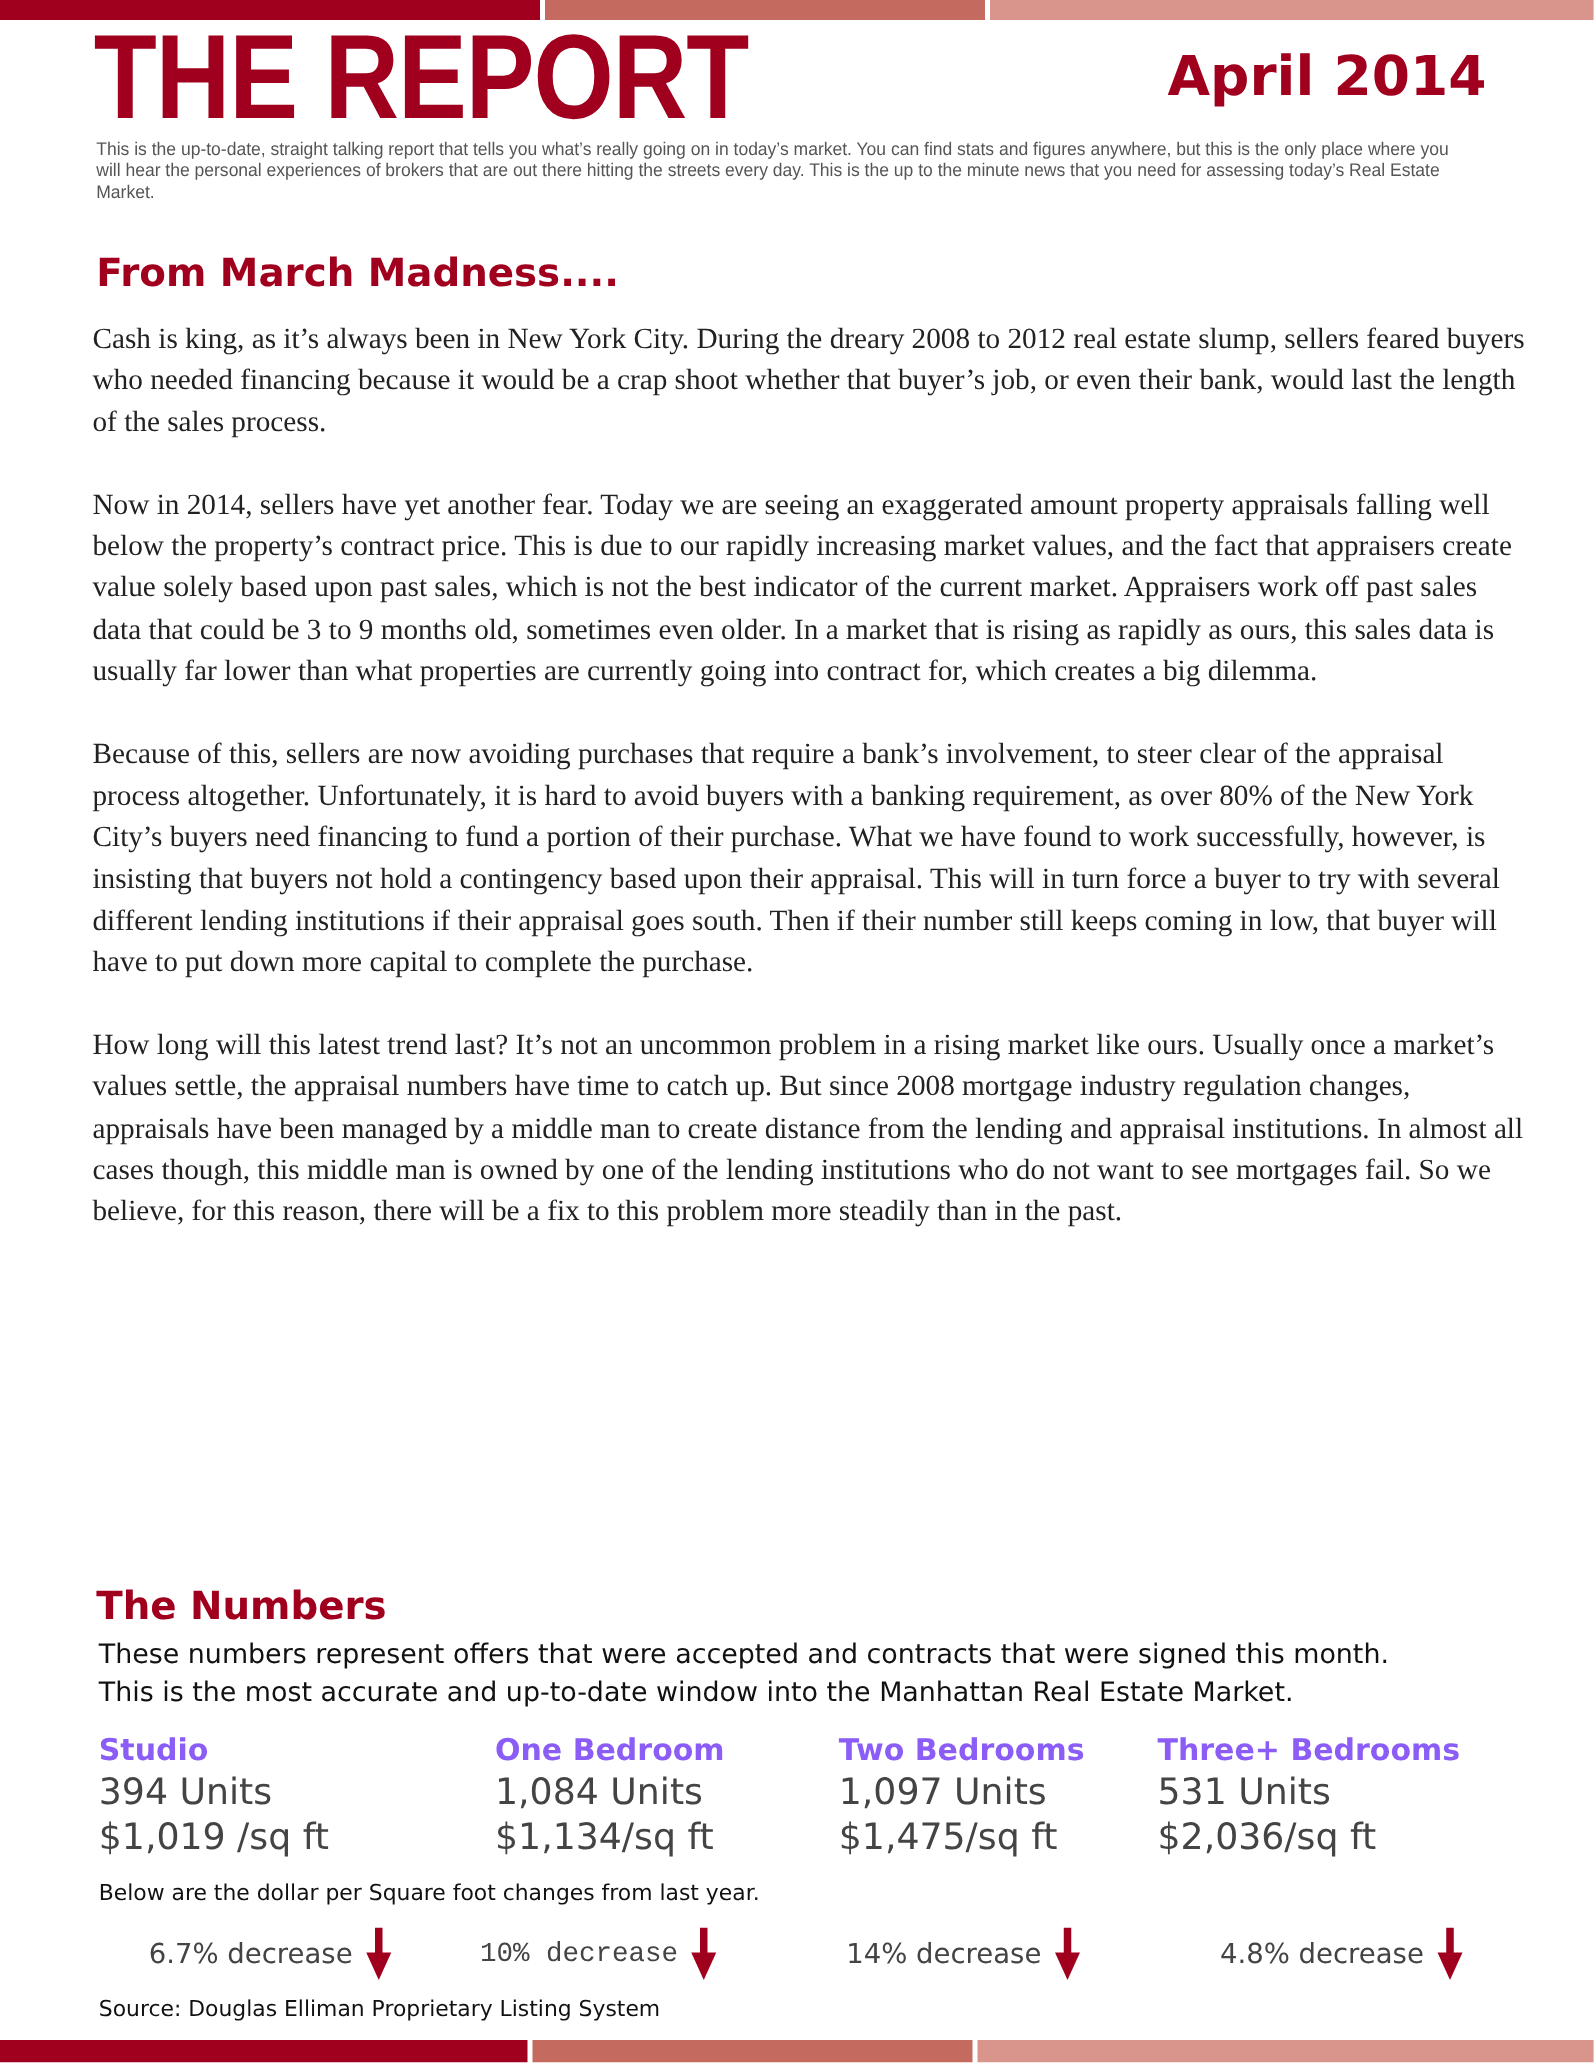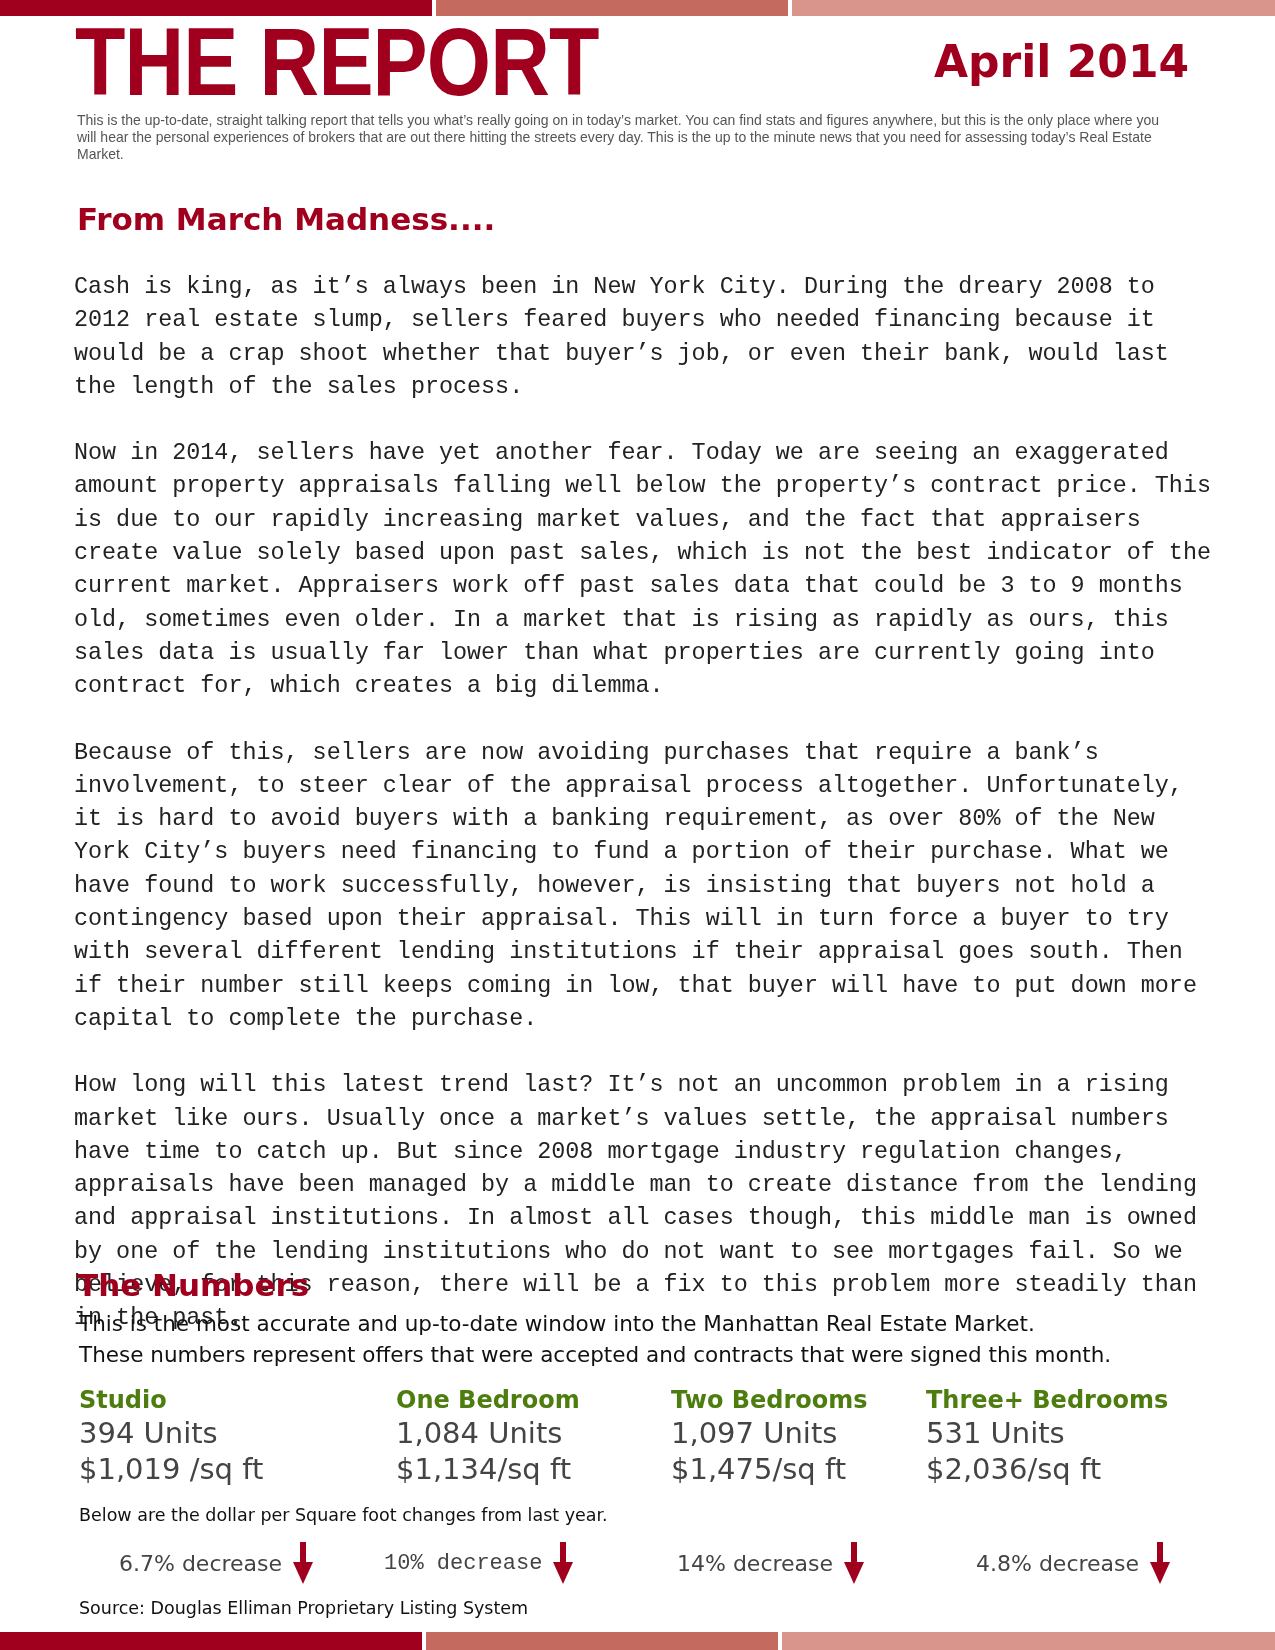--- a/index.html
+++ b/index.html
@@ -19,27 +19,27 @@
      font-weight: bold; font-size: 44px; color: #a0001e; line-height: 1; margin-left: 46px; }
   .intro { position: absolute; left: 77px; top: 112px; width: 1140px; font-family: "Liberation Sans", sans-serif;
      font-size: 14.6px; line-height: 17px; color: #555; transform: scaleX(0.96); transform-origin: left top; }
 
   .section-heading { position: absolute; left: 77px; font-family: "DejaVu Sans", sans-serif; font-weight: bold;
      color: #a0001e; line-height: 1; }
   .h-march { top: 204px; font-size: 31px; }
   .h-numbers { top: 1270px; font-size: 31px; }
 
   .article { position: absolute; left: 74px; top: 255px; width: 1150px; }
-  .article p { margin: 16px 0 33px 0; font-family: Liberation Mono, monospace; font-size: 23.4px;
+  .article p { margin: 0 0 33px 0; font-family: Liberation Serif, serif; font-size: 23.4px;
      line-height: 33.3px; color: #222; }
 
   .numbers-desc { position: absolute; left: 79px; top: 1308px; width: 1180px; font-size: 21.5px;
      line-height: 31px; color: #111; font-family: "DejaVu Sans", sans-serif; }
   .stat-col { position: absolute; top: 1385px; }
-  .stat-label { font-weight: bold; font-size: 24px; color: #4d7c0f; line-height: 30px; }
+  .stat-label { font-weight: bold; font-size: 24px; color: #8b5cf6; line-height: 30px; }
   .stat-units, .stat-price { font-size: 29px; color: #444; line-height: 36px; }
   .col1 { left: 79px; } .col2 { left: 396px; } .col3 { left: 671px; } .col4 { left: 926px; }
 
   .changes-note { position: absolute; left: 79px; top: 1505px; font-size: 17.5px; color: #111; }
   .change { position: absolute; top: 1542px; font-size: 22px; color: #444; display: flex; align-items: center; }
   .change .arrow { display: inline-block; margin-left: 10px; width: 22px; height: 42px; position: relative; top: 0px; }
   .ch1 { left: 77px; margin-left: 42px; } .ch2 { left: 384px; font-family: Liberation Mono, monospace; } .ch3 { left: 677px; } .ch4 { left: 976px; }
   .source { position: absolute; left: 79px; top: 1598px; font-size: 17.5px; color: #111; }
 </style>
 </head>
@@ -59,22 +59,22 @@
 
 <div class="article">
   <p>Cash is king, as it’s always been in New York City. During the dreary 2008 to 2012 real estate slump, sellers feared buyers who needed financing because it would be a crap shoot whether that buyer’s job, or even their bank, would last the length of the sales process.</p>
   <p>Now in 2014, sellers have yet another fear. Today we are seeing an exaggerated amount property appraisals falling well below the property’s contract price. This is due to our rapidly increasing market values, and the fact that appraisers create value solely based upon past sales, which is not the best indicator of the current market. Appraisers work off past sales data that could be 3 to 9 months old, sometimes even older. In a market that is rising as rapidly as ours, this sales data is usually far lower than what properties are currently going into contract for, which creates a big dilemma.</p>
   <p>Because of this, sellers are now avoiding purchases that require a bank’s involvement, to steer clear of the appraisal process altogether. Unfortunately, it is hard to avoid buyers with a banking requirement, as over 80% of the New York City’s buyers need financing to fund a portion of their purchase. What we have found to work successfully, however, is insisting that buyers not hold a contingency based upon their appraisal. This will in turn force a buyer to try with several different lending institutions if their appraisal goes south. Then if their number still keeps coming in low, that buyer will have to put down more capital to complete the purchase.</p>
   <p>How long will this latest trend last? It’s not an uncommon problem in a rising market like ours. Usually once a market’s values settle, the appraisal numbers have time to catch up. But since 2008 mortgage industry regulation changes, appraisals have been managed by a middle man to create distance from the lending and appraisal institutions. In almost all cases though, this middle man is owned by one of the lending institutions who do not want to see mortgages fail. So we believe, for this reason, there will be a fix to this problem more steadily than in the past.</p>
 </div>
 
 <div class="section-heading h-numbers">The Numbers</div>
 <div class="numbers-desc">
+  <div>These numbers represent offers that were accepted and contracts that were signed this month.</div>
   <div>This is the most accurate and up-to-date window into the Manhattan Real Estate Market.</div>
-  <div>These numbers represent offers that were accepted and contracts that were signed this month.</div>
 </div>
 
 <div class="stat-col col1">
   <div class="stat-label">Studio</div>
   <div class="stat-units">394 Units</div>
   <div class="stat-price">$1,019 /sq ft</div>
 </div>
 <div class="stat-col col2">
   <div class="stat-label">One Bedroom</div>
   <div class="stat-units">1,084 Units</div>

